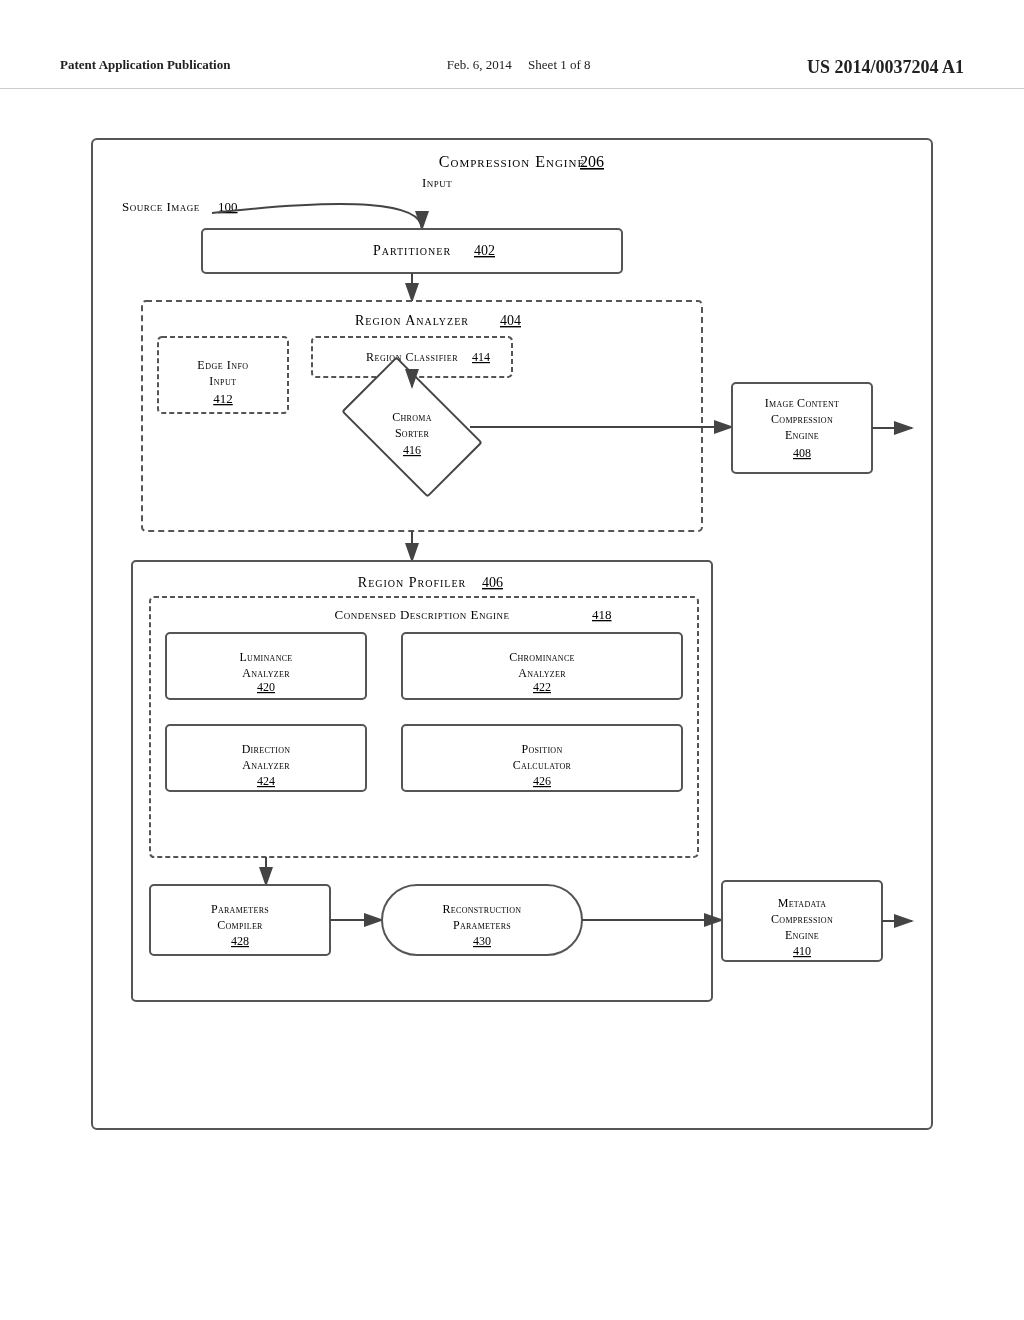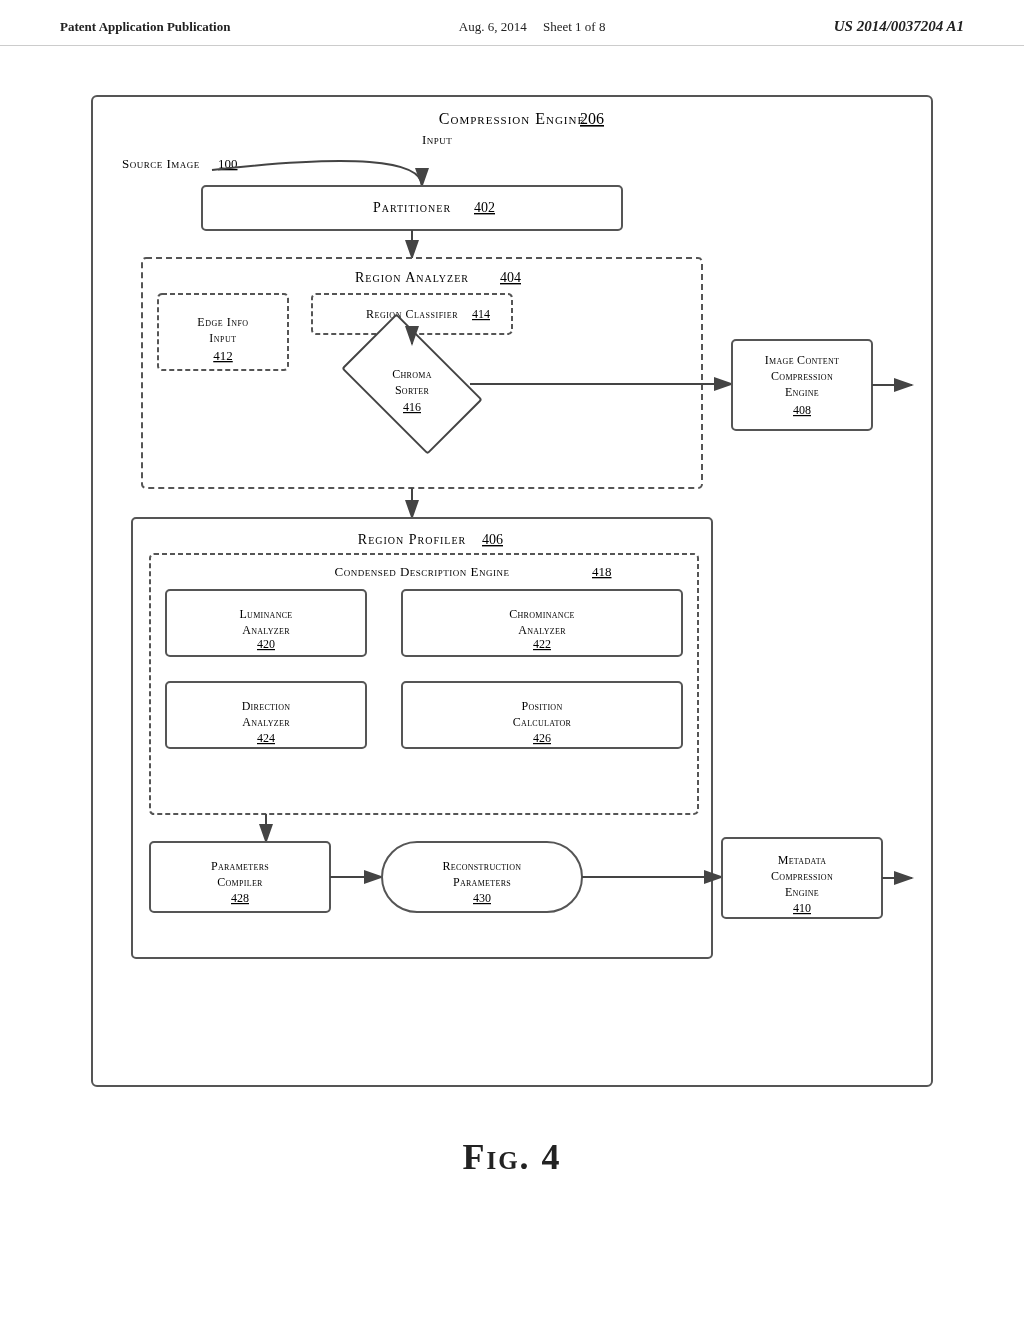--- a/index.html
+++ b/index.html
@@ -9,28 +9,29 @@
       width: 1024px;
       min-height: 1320px;
       position: relative;
       color: #222;
     }
 
     
     .page-header {
       display: flex;
       justify-content: space-between;
-      align-items: flex-end;
+      align-items: flex-start;
       padding: 18px 60px 10px 60px;
       border-bottom: 1px solid #ccc;
       font-size: 13px;
+      margin-top: 39px;
     }
     .header-left { font-weight: bold; font-size: 13px; }
     .header-center { font-size: 13px; }
-    .header-right { font-size: 15px; font-style: italic; font-weight: bold; }
+    .header-right { font-size: 18px; font-weight: bold; }
 
     
     .diagram-area {
       padding: 40px 60px 20px 60px;
     }
 
     
     .fig-caption {
       text-align: center;
       font-size: 36px;
@@ -44,21 +45,21 @@
       display: block;
       margin: 0 auto;
     }
   </style>
 </head>
 <body>
 
 <div class="page-header">
   <div class="header-left">Patent Application Publication</div>
   <div class="header-center">
-    <span>Aug. 6, 2014</span>
+    <span>Feb. 6, 2014</span>
     &nbsp;&nbsp;&nbsp;
     <span>Sheet 1 of 8</span>
   </div>
   <div class="header-right">US 2014/0037204 A1</div>
 </div>
 
 <div class="diagram-area">
 
   <svg class="diagram-svg" width="860" height="1020" viewBox="0 0 860 1020">
 
@@ -175,17 +176,14 @@
     <rect x="640" y="752" width="160" height="80" rx="4" ry="4" fill="white" stroke="#555" stroke-width="2"></rect>
     <text x="720" y="778" text-anchor="middle" font-family="Times New Roman, serif" font-size="12" font-variant="small-caps" letter-spacing="0.3">Metadata</text>
     <text x="720" y="794" text-anchor="middle" font-family="Times New Roman, serif" font-size="12" font-variant="small-caps" letter-spacing="0.3">Compression</text>
     <text x="720" y="810" text-anchor="middle" font-family="Times New Roman, serif" font-size="12" font-variant="small-caps" letter-spacing="0.3">Engine</text>
     <text x="720" y="826" text-anchor="middle" font-family="Times New Roman, serif" font-size="12" text-decoration="underline">410</text>
 
     <line x1="800" y1="792" x2="830" y2="792" stroke="#444" stroke-width="2" marker-end="url(#arrowhead)"></line>
 
   </svg>
 
-  <div class="fig-caption">
-    <span>Fig. 4</span>
-  </div>
 
 </div>
 
 </body></html>

